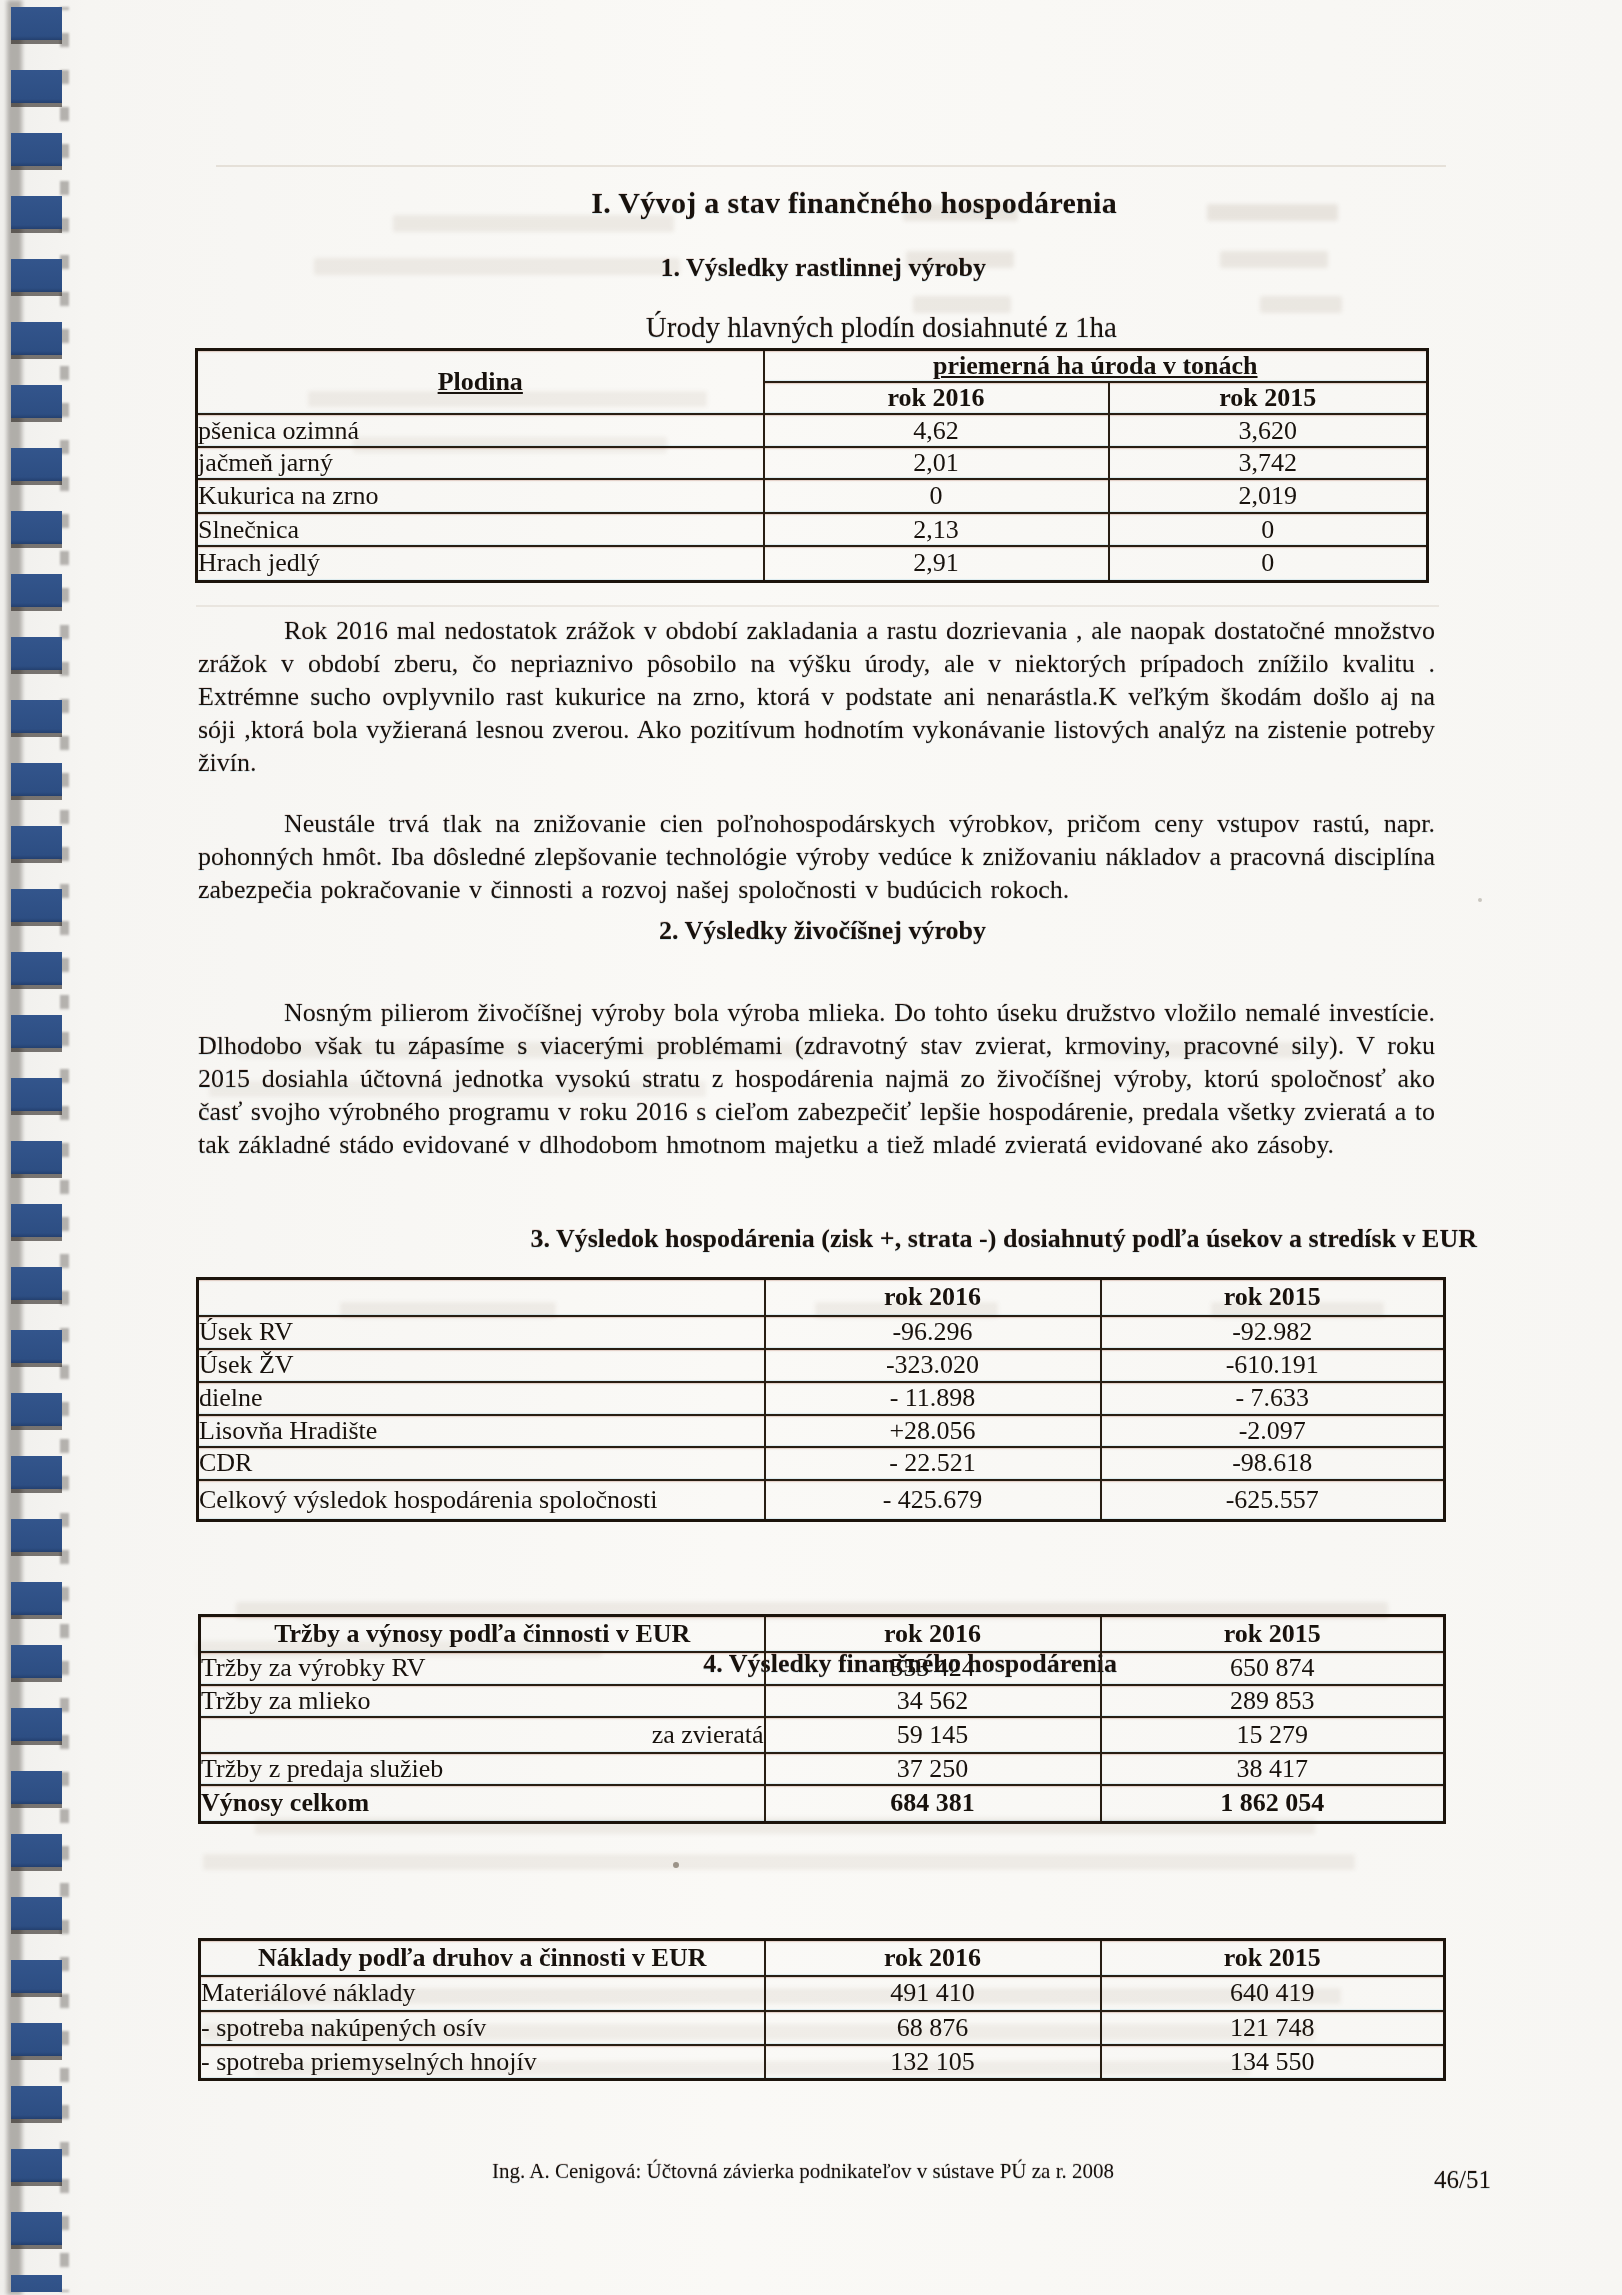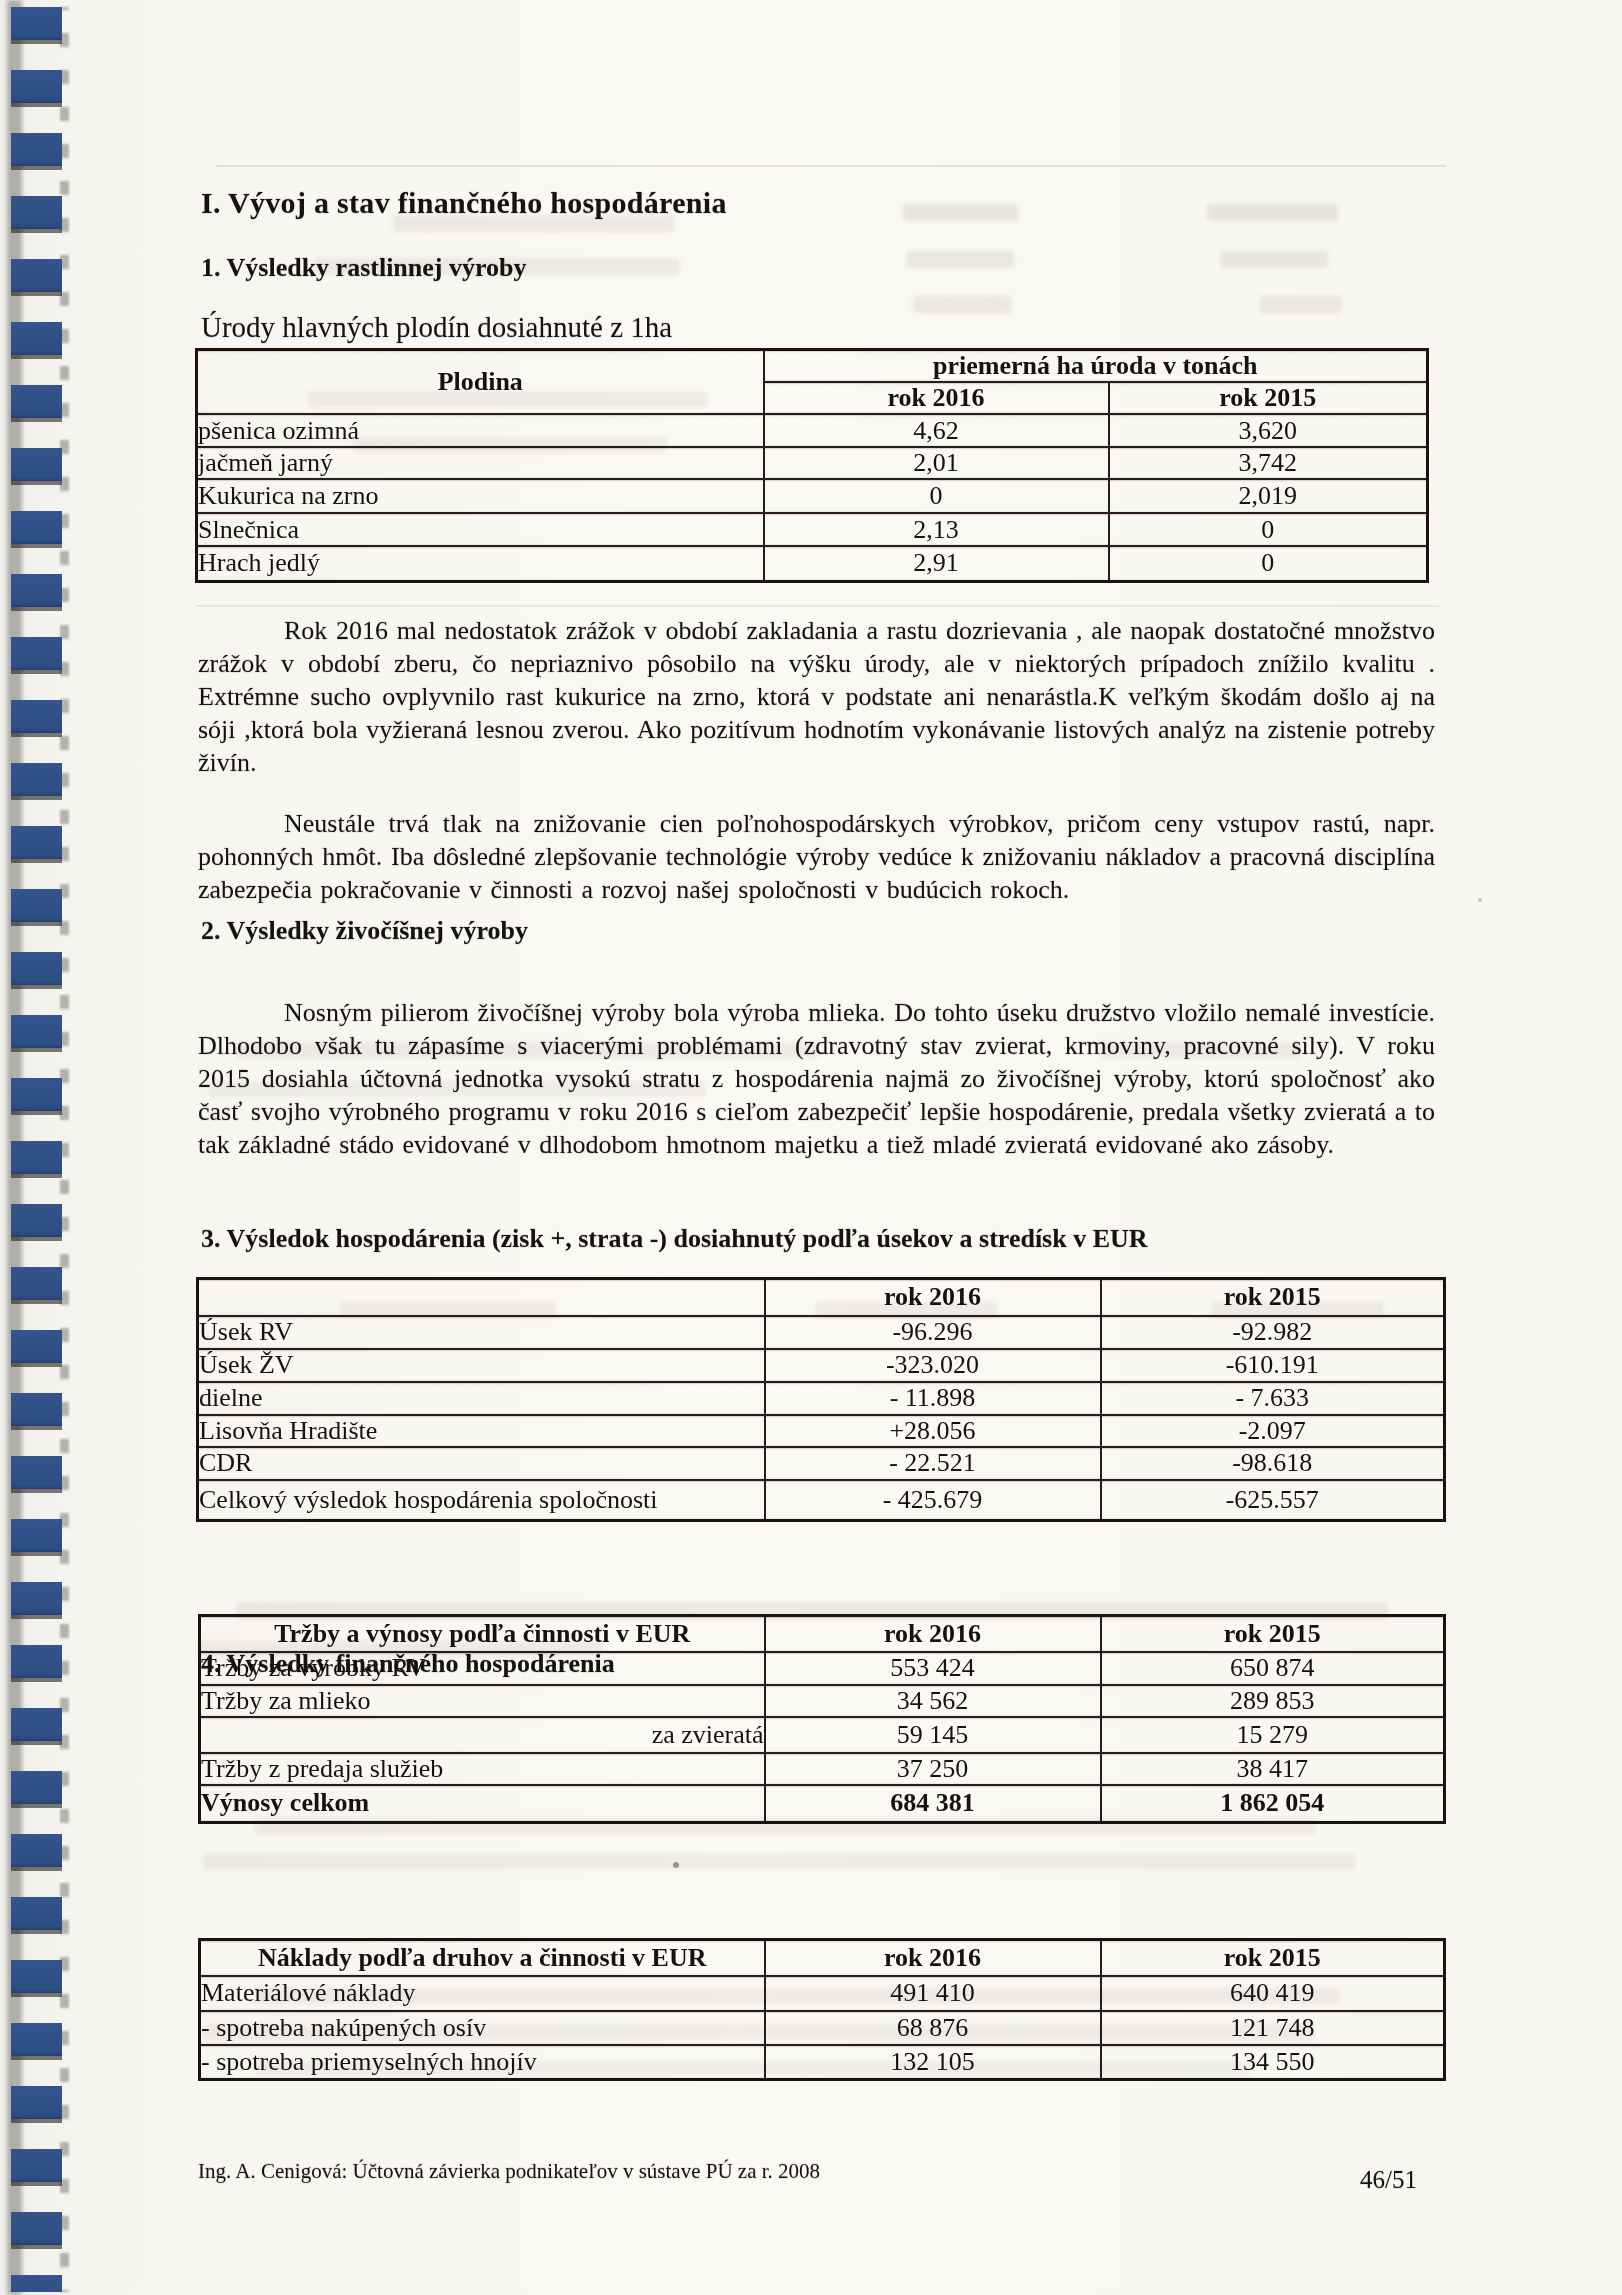--- a/index.html
+++ b/index.html
@@ -3,21 +3,21 @@
 <meta charset="utf-8">
 <style>
   html,body{margin:0;padding:0;background:#e8e8e6;}
   .page{
     position:relative;width:1623px;height:2295px;overflow:hidden;
     background:linear-gradient(90deg,#f0efec 0px,#f6f5f2 85px,#faf9f6 45%,#f7f6f3 100%);
     font-family:"Liberation Serif","DejaVu Serif",serif;color:#18120d;
   }
   .abs{position:absolute;}
   .content{z-index:2;}
-  .scan-ink{text-shadow:0 -0.7px 0 rgba(150,45,30,.14),0 0.7px 0 rgba(45,140,190,.16);}
+  .scan-ink{text-shadow:0 -0.7px 0 rgba(150,45,30,.14),0 0.7px 0 rgba(45,140,190,.16);text-align:right;}
   .title{font-size:30px;font-weight:bold;letter-spacing:0.3px;}
   .h2{font-size:26px;font-weight:bold;}
   .caption{font-size:29px;}
   .para{font-size:26px;line-height:33px;text-align:justify;text-indent:86px;word-spacing:2px;}
   .footer{font-size:21px;}
   .pagenum{font-size:25px;}
 
   table.tbl{border-collapse:collapse;table-layout:fixed;background:transparent;
     border:3.3px solid #1c140c;font-size:26px;}
   table.tbl td{border:2px solid #281e13;vertical-align:middle;padding:0;
@@ -88,21 +88,21 @@
 
   <div class="abs content caption scan-ink" style="left:201px;top:311px;width:916px;">Úrody hlavných plodín dosiahnuté z 1ha</div>
 
   <table class="tbl abs content" style="left:195px;top:348px;width:1232px;">
     <colgroup>
         <col style="width:567px">
         <col style="width:345px">
         <col style="width:319px">
       </colgroup>
     <tbody>
-      <tr style="height:30px;">
+      <tr style="height:30px;text-decoration:underline;">
         <td class="ctr b" rowspan="2">Plodina</td>
         <td class="ctr b" colspan="2">priemerná ha úroda v tonách</td>
       </tr>
       <tr style="height:31px;">
         <td class="ctr b">rok 2016</td>
         <td class="ctr b">rok 2015</td>
       </tr>
       <tr style="height:33px;">
         <td class="lab">pšenica ozimná</td>
         <td class="val">4,62</td>

